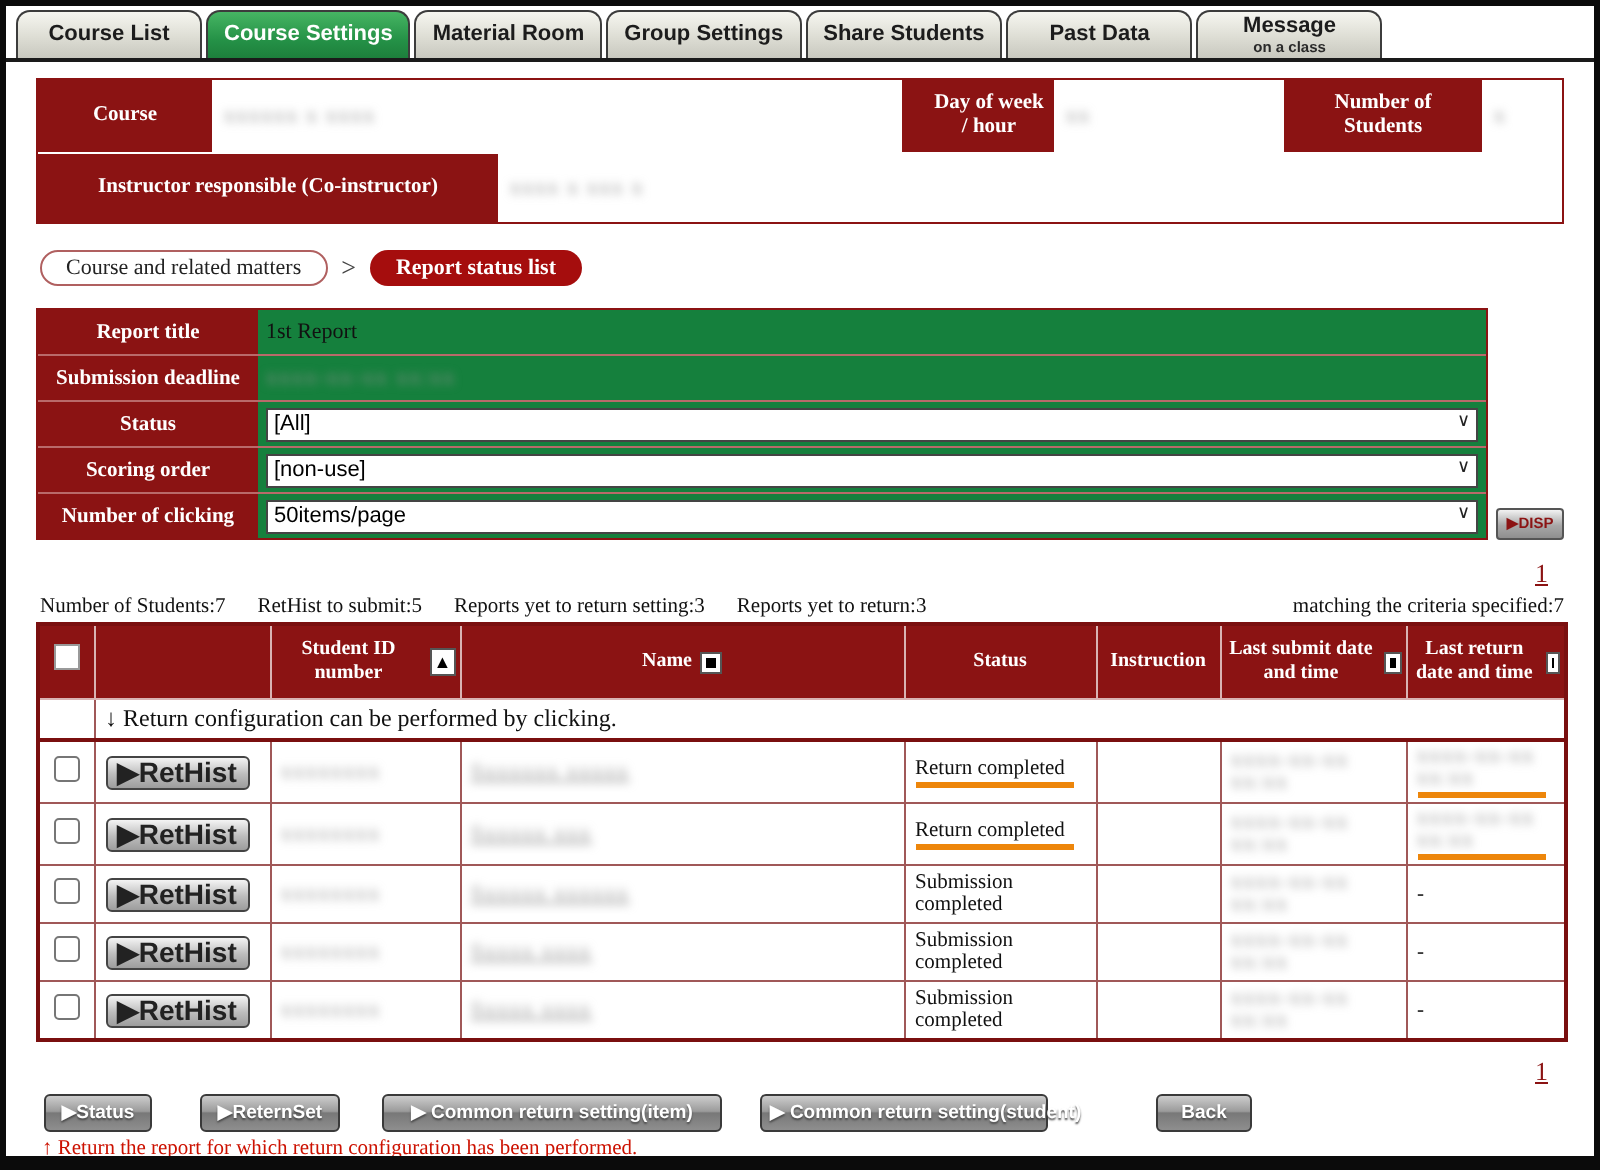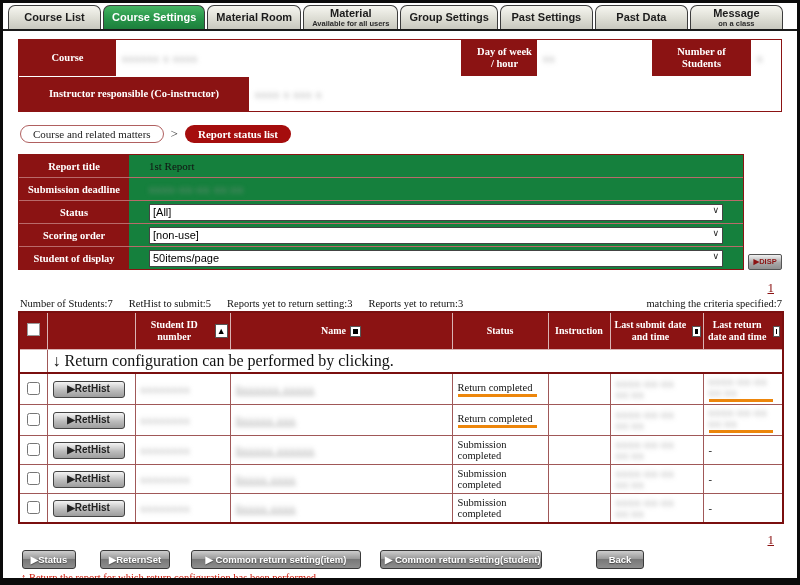--- a/index.html
+++ b/index.html
@@ -22,36 +22,36 @@
   .masked{filter:blur(2.5px);color:#8f8f8f;letter-spacing:1px;user-select:none;}
   
   .info-table{border:1px solid #8b1313;background:#8b1313;}
   .info-row{display:flex;}
   .info-row + .info-row{border-top:1px solid #fff;}
   .cell{box-sizing:border-box;display:flex;align-items:center;justify-content:center;
         padding:3px 5px;font-size:10.5px;}
   .cell.hdr{background:#8b1313;color:#fff;font-weight:bold;text-align:center;line-height:1.15;}
   .cell.val{background:#fff;justify-content:flex-start;border-left:1px solid #fff;border-right:1px solid #fff;}
   .r1{height:36px;} .r2{height:34px;}
-  .w1{width:97px;} .w2{width:345px;} .w3{width:76px;padding-left:16px;} .w4{width:115px;} .w5{width:99px;} .w6{flex:1;}
+  .w1{width:87px;} .w2{width:345px;} .w3{width:76px;padding-left:16px;} .w4{width:115px;} .w5{width:99px;} .w6{flex:1;}
   .wi1{width:230px;} .wi2{flex:1;}
   
   .breadcrumb{display:flex;align-items:center;gap:7px;margin:13px 0 11px 2px;}
   .crumb-pill{border:1px solid #b06060;border-radius:11px;padding:2px 12px;font-size:11px;color:#222;
               background:#fff;cursor:pointer;}
   .crumb-sep{font-size:13px;color:#444;}
   .crumb-current{background:#a50d0d;border-radius:11px;padding:3px 13px;font-size:11px;font-weight:bold;color:#fff;}
   
   .filter-wrap{display:flex;align-items:flex-end;}
   .filter-table{width:727px;border:1px solid #8b1313;background:#8b1313;}
   .f-row{display:flex;background:#15803d;}
   .f-row + .f-row{border-top:1px solid #b96a6a;}
   .f-lbl{box-sizing:border-box;width:110px;background:#8b1313;color:#fff;font-weight:bold;font-size:10.5px;
          display:flex;align-items:center;justify-content:center;text-align:center;}
-  .f-val{flex:1;display:flex;align-items:center;padding:2px 20px;font-size:11px;color:#111;min-height:18px;}
+  .f-val{flex:1;display:flex;align-items:center;padding:2px 4px;font-size:11px;color:#111;min-height:18px;}
   .select-wrap{position:relative;width:100%;}
   .select-wrap select{width:100%;box-sizing:border-box;height:17px;font-family:"Liberation Sans",sans-serif;
          font-size:11px;border:1px solid #444;background:#fff;color:#000;border-radius:0;
          -webkit-appearance:none;appearance:none;padding:0 16px 0 3px;}
   .select-wrap::after{content:"\2228";position:absolute;right:4px;top:1px;font-size:9px;color:#222;pointer-events:none;}
   .disp-btn{margin-left:4px;width:34px;height:16px;border:1px solid #555;border-radius:2px;
             background:linear-gradient(180deg,#f2f2f2,#a8a8a8 55%,#8f8f8f);
             font-family:"Liberation Sans",sans-serif;font-weight:bold;font-size:7.5px;color:#8b1313;
             cursor:pointer;padding:0;line-height:1;}
   
@@ -69,39 +69,39 @@
   table.report td{border:1px solid #a05858;background:#fff;font-size:10.5px;color:#111;
         padding:2px 5px;height:24px;vertical-align:middle;overflow:hidden;}
   col.c-check{width:28px;} col.c-rethist{width:88px;} col.c-id{width:95px;} col.c-name{width:222px;}
   col.c-status{width:96px;} col.c-instr{width:62px;} col.c-submit{width:93px;} col.c-return{width:80px;}
   .hdr-flex{display:flex;align-items:center;justify-content:center;gap:4px;}
   .hdr-checkbox{display:inline-block;width:11px;height:11px;background:#fff;border:1px solid #999;}
   .sort-asc{display:inline-block;width:12px;height:12px;background:#fff;color:#000;font-size:9px;
             line-height:12px;text-align:center;border:1px solid #555;}
   .sq-icon{display:inline-block;width:9px;height:9px;background:#fff;border:1px solid #555;position:relative;}
   .sq-icon::after{content:"";position:absolute;left:2px;top:2px;right:2px;bottom:2px;background:#000;}
-  tr.note-row td{height:15px;font-size:16px;border-bottom:2px solid #7a0f0f;}
+  tr.note-row td{height:15px;font-size:12px;border-bottom:2px solid #7a0f0f;}
   td.chk-cell{text-align:center;}
   td.chk-cell input{width:13px;height:13px;margin:0;}
   .rethist-btn{display:inline-block;width:72px;height:17px;border:1px solid #444;border-radius:3px;
       background:linear-gradient(180deg,#f4f4f4,#bcbcbc 55%,#9d9d9d);
-      font-family:"Liberation Sans",sans-serif;font-weight:bold;font-size:10px;color:#222;
+      font-family:"Liberation Sans",sans-serif;font-weight:bold;font-size:14px;color:#222;
       cursor:pointer;padding:0;line-height:1;}
   a.name-link{text-decoration:underline;cursor:pointer;display:inline-block;}
   .orange-bar{height:3px;background:#ed860b;margin-top:1px;width:94%;}
   .status-wrap .orange-bar,.return-wrap .orange-bar{display:none;}
   tr.returned .status-wrap .orange-bar,tr.returned .return-wrap .orange-bar{display:block;}
   
   .footer-buttons{display:flex;align-items:center;margin-top:2px;}
   .fbtn{box-sizing:border-box;height:19px;border:1px solid #3a3a3a;border-radius:3px;color:#fff;
      background:linear-gradient(180deg,#cdcdcd 0%,#9b9b9b 45%,#787878 50%,#8e8e8e 100%);
      font-family:"Liberation Sans",sans-serif;font-weight:bold;font-size:9.5px;cursor:pointer;
      padding:0 4px;line-height:1;text-shadow:0 1px 1px #4a4a4a;white-space:nowrap;}
   .fb1{width:54px;margin-left:4px;} .fb2{width:70px;margin-left:24px;}
-  .fb3{width:170px;margin-left:21px;} .fb4{width:162px;margin-left:19px;} .fb5{width:48px;margin-left:54px;}
+  .fb3{width:170px;margin-left:21px;} .fb4{width:144px;margin-left:19px;} .fb5{width:48px;margin-left:54px;}
   .footer-note{color:#cc1100;font-size:10.5px;margin:3px 0 0 3px;}
 </style>
 </head>
 <body>
 
 <div class="page">
 
   <div class="tabbar" id="tabbar">
     <div class="tab">
       <span class="tab-label">Course List</span>
@@ -111,32 +111,28 @@
     <div class="tab active">
       <span class="tab-label">Course Settings</span>
 
     </div>
 
     <div class="tab">
       <span class="tab-label">Material Room</span>
 
     </div>
 
-    <div class="tab">
-      <span class="tab-label">Material</span>
-      <span class="tab-sub">Available for all users</span>
-    </div>
 
     <div class="tab">
       <span class="tab-label">Group Settings</span>
 
     </div>
 
     <div class="tab">
-      <span class="tab-label">Past Settings</span>
+      <span class="tab-label">Share Students</span>
 
     </div>
 
     <div class="tab">
       <span class="tab-label">Past Data</span>
 
     </div>
 
     <div class="tab">
       <span class="tab-label">Message</span>
@@ -193,21 +189,21 @@
               <span class="select-wrap"><select><option>[All]</option></select></span>
             </div>
         </div>
         <div class="f-row">
           <div class="f-lbl">Scoring order</div>
           <div class="f-val">
               <span class="select-wrap"><select><option>[non-use]</option></select></span>
             </div>
         </div>
         <div class="f-row">
-          <div class="f-lbl">Student of display</div>
+          <div class="f-lbl">Number of clicking</div>
           <div class="f-val">
               <span class="select-wrap"><select><option>50items/page</option></select></span>
             </div>
         </div>
       </div>
       <button class="disp-btn">▶DISP</button>
     </div>
 
     <div class="page-num top"><a>1</a></div>
 

